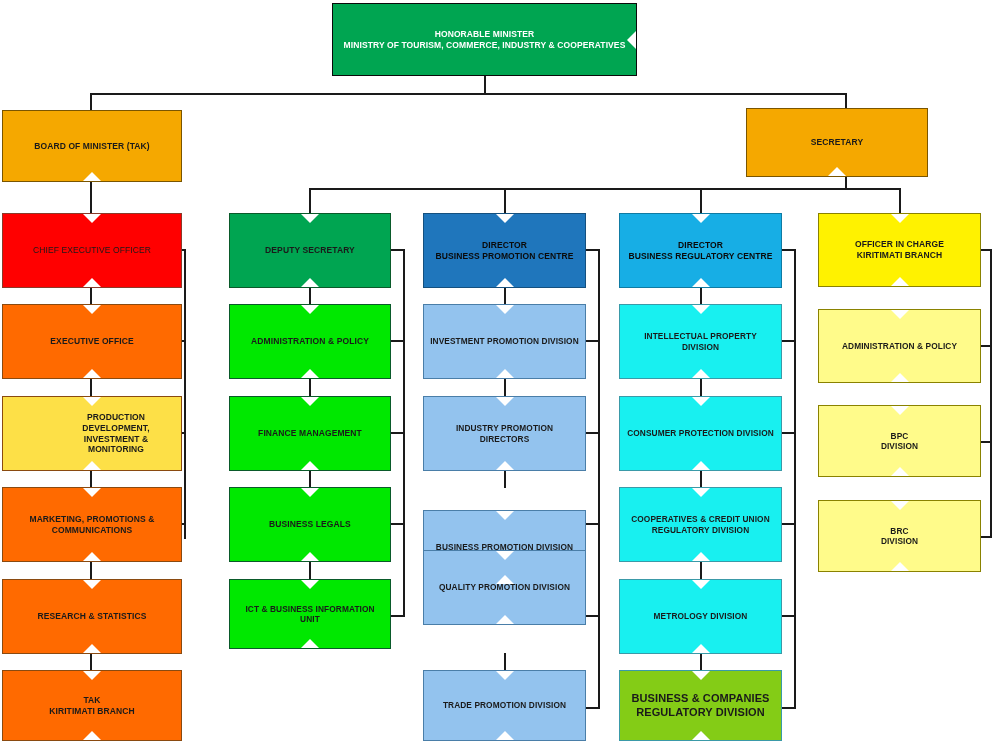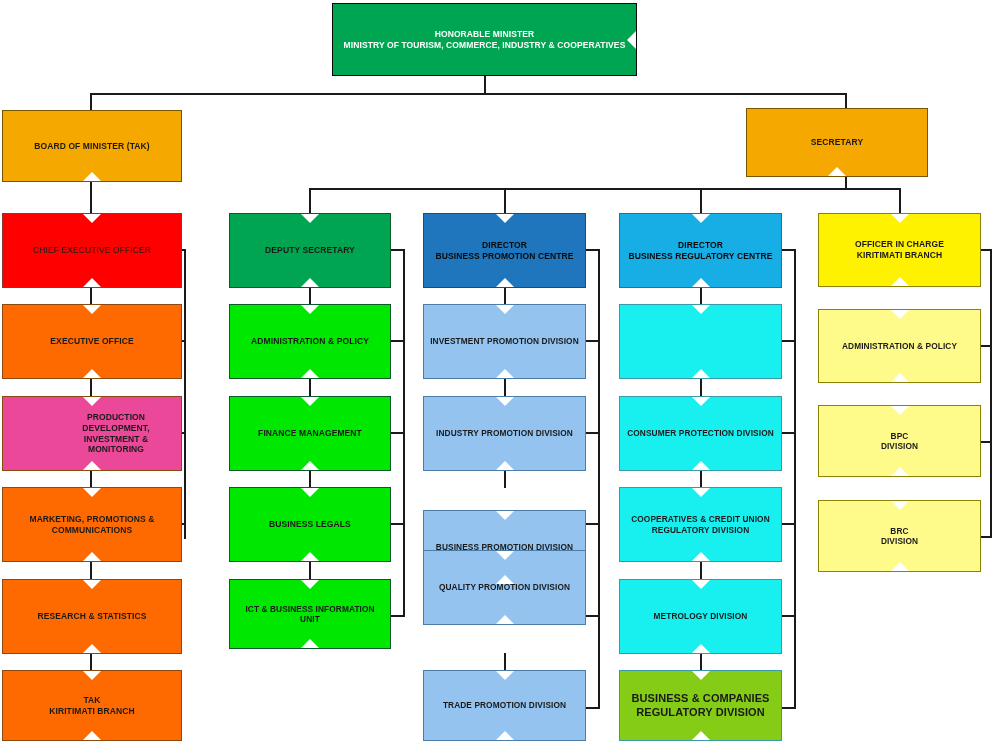--- a/index.html
+++ b/index.html
@@ -182,21 +182,21 @@
   <div class="node" style="left:2px; top:213px; width:180px; height:75px; background:#FF0000; color:#1a1a1a; font-size:8.5px; font-weight:400; border-color:#8a3a2a;">
     <span class="notch-top"></span>
     <span class="notch-bottom"></span>
     <span class="lbl">CHIEF EXECUTIVE OFFICER</span>
   </div>
   <div class="node" style="left:2px; top:304px; width:180px; height:75px; background:#FF6A00; color:#1a1a1a; font-size:8.5px; font-weight:700; border-color:#8a4a10;align-items:center;">
     <span class="notch-top"></span>
     <span class="notch-bottom"></span>
     <span class="lbl">EXECUTIVE OFFICE</span>
   </div>
-  <div class="node" style="left:2px; top:396px; width:180px; height:75px; background:#ec4899; color:#1a1a1a; font-size:8.5px; font-weight:700; border-color:#8a4a10;padding-left:48px;">
+  <div class="node" style="left:2px; top:396px; width:180px; height:75px; background:#fde047; color:#1a1a1a; font-size:8.5px; font-weight:700; border-color:#8a4a10;padding-left:48px;">
     <span class="notch-top"></span>
     <span class="notch-bottom"></span>
     <span class="lbl">PRODUCTION DEVELOPMENT,
 INVESTMENT &amp; MONITORING</span>
   </div>
   <div class="node" style="left:2px; top:487px; width:180px; height:75px; background:#FF6A00; color:#1a1a1a; font-size:8.5px; font-weight:700; border-color:#8a4a10;">
     <span class="notch-top"></span>
     <span class="notch-bottom"></span>
     <span class="lbl">MARKETING, PROMOTIONS &amp;
 COMMUNICATIONS</span>
@@ -246,21 +246,21 @@
 BUSINESS PROMOTION CENTRE</span>
   </div>
   <div class="node" style="left:423px; top:304px; width:163px; height:75px; background:#93C3EE; color:#1a1a1a; font-size:8.3px; font-weight:700; border-color:#4a7ea8;">
     <span class="notch-top"></span>
     <span class="notch-bottom"></span>
     <span class="lbl">INVESTMENT PROMOTION DIVISION</span>
   </div>
   <div class="node" style="left:423px; top:396px; width:163px; height:75px; background:#93C3EE; color:#1a1a1a; font-size:8.3px; font-weight:700; border-color:#4a7ea8;">
     <span class="notch-top"></span>
     <span class="notch-bottom"></span>
-    <span class="lbl">INDUSTRY PROMOTION DIVISION</span>
+    <span class="lbl">INDUSTRY PROMOTION DIRECTORS</span>
   </div>
   <div class="node" style="left:423px; top:487px; width:163px; height:75px; background:#93C3EE; color:#1a1a1a; font-size:8.3px; font-weight:700; border-color:#4a7ea8;margin-top:23px;">
     <span class="notch-top"></span>
     <span class="notch-bottom"></span>
     <span class="lbl">BUSINESS PROMOTION DIVISION</span>
   </div>
   <div class="node" style="left:423px; top:550px; width:163px; height:75px; background:#93C3EE; color:#1a1a1a; font-size:8.3px; font-weight:700; border-color:#4a7ea8;">
     <span class="notch-top"></span>
     <span class="notch-bottom"></span>
     <span class="lbl">QUALITY PROMOTION DIVISION</span>
@@ -273,20 +273,21 @@
 
   <div class="node" style="left:619px; top:213px; width:163px; height:75px; background:#17AEE5; color:#0a0a0a; font-size:8.5px; font-weight:700; border-color:#0f7ba3;">
     <span class="notch-top"></span>
     <span class="notch-bottom"></span>
     <span class="lbl">DIRECTOR
 BUSINESS REGULATORY CENTRE</span>
   </div>
   <div class="node" style="left:619px; top:304px; width:163px; height:75px; background:#18F0F0; color:#1a1a1a; font-size:8.3px; font-weight:700; border-color:#3a9aa8;">
     <span class="notch-top"></span>
     <span class="notch-bottom"></span>
+    <span class="lbl">INTELLECTUAL PROPERTY DIVISION</span>
   </div>
   <div class="node" style="left:619px; top:396px; width:163px; height:75px; background:#18F0F0; color:#1a1a1a; font-size:8.3px; font-weight:700; border-color:#3a9aa8;">
     <span class="notch-top"></span>
     <span class="notch-bottom"></span>
     <span class="lbl">CONSUMER PROTECTION DIVISION</span>
   </div>
   <div class="node" style="left:619px; top:487px; width:163px; height:75px; background:#18F0F0; color:#1a1a1a; font-size:8.3px; font-weight:700; border-color:#3a9aa8;">
     <span class="notch-top"></span>
     <span class="notch-bottom"></span>
     <span class="lbl">COOPERATIVES &amp; CREDIT UNION

